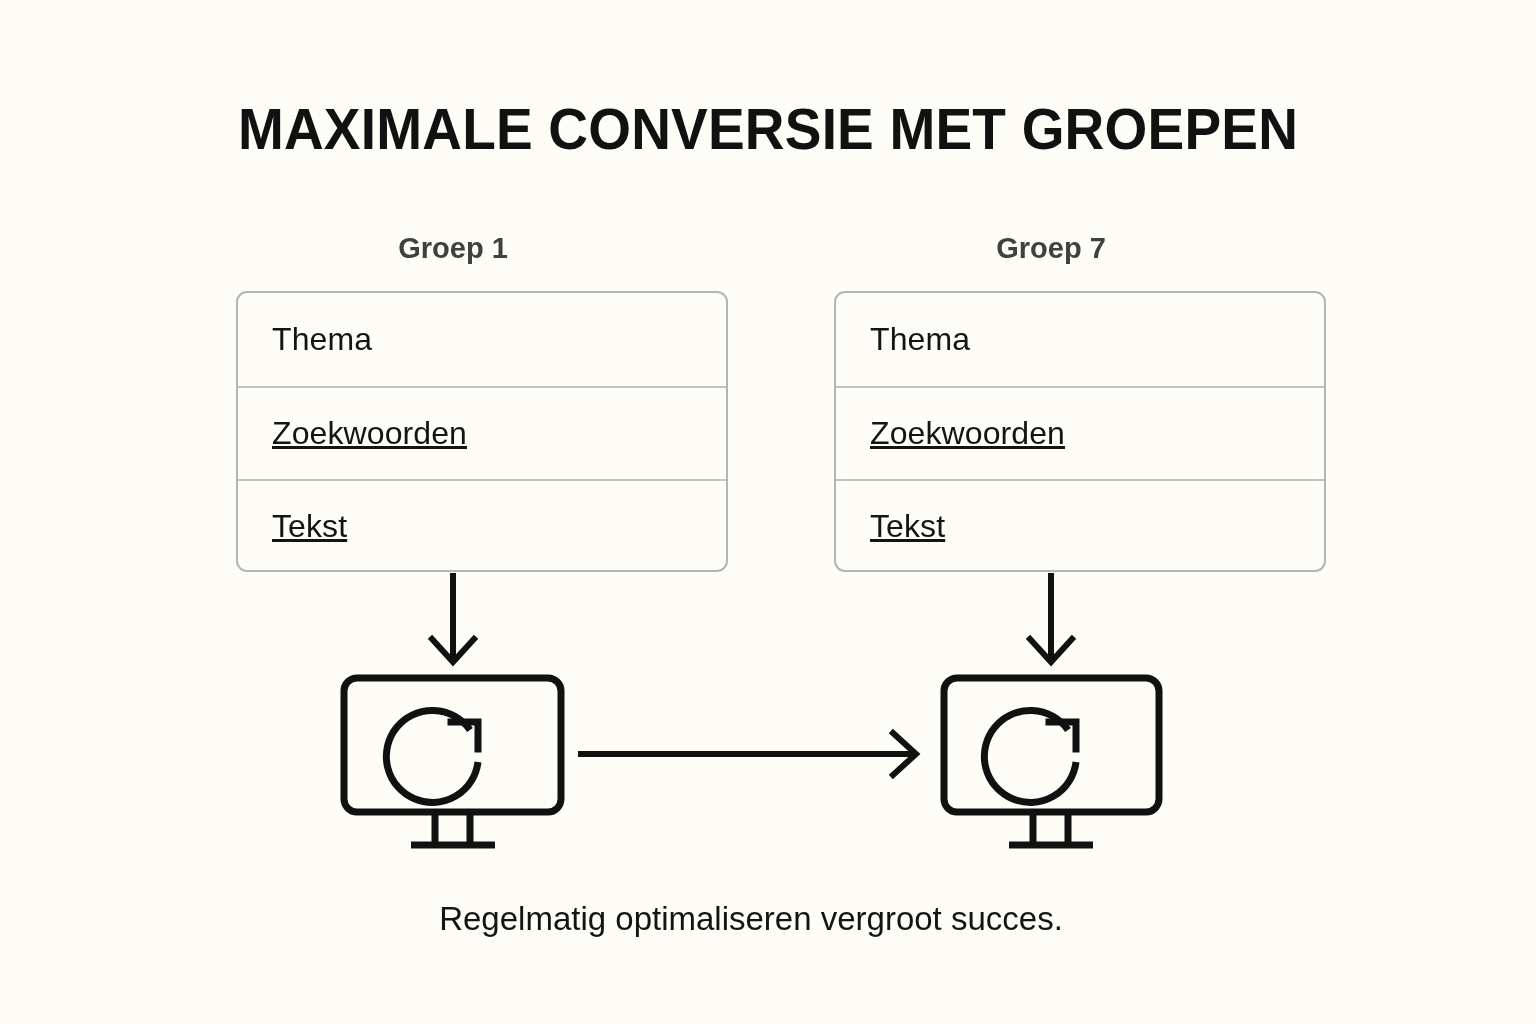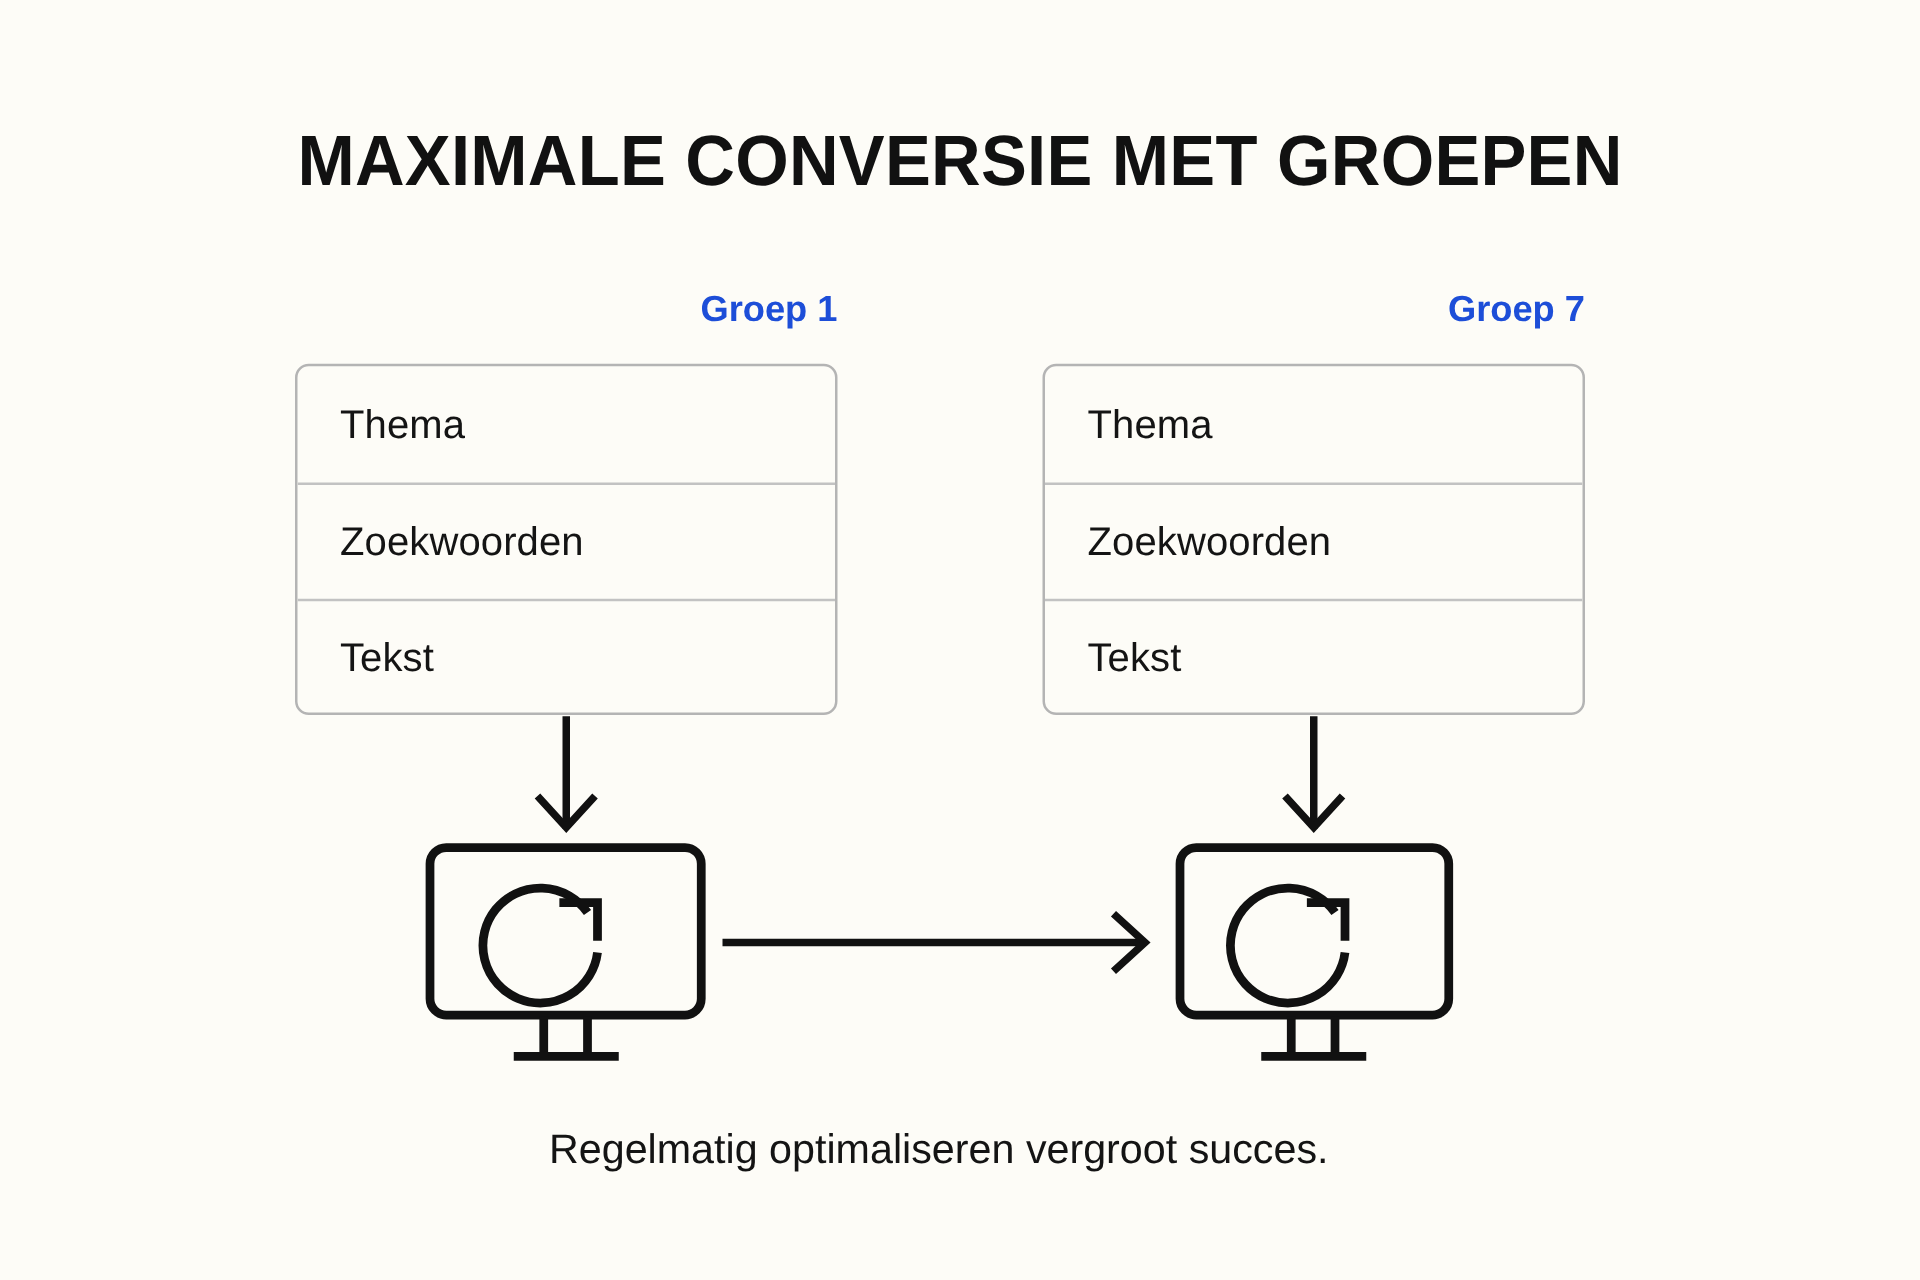--- a/index.html
+++ b/index.html
@@ -36,32 +36,32 @@
     transform-origin: center top;
     white-space: nowrap;
   }
 
   
   .group-label {
     position: absolute;
     top: 232px;
     font-size: 29px;
     font-weight: 700;
-    color: #1d4ed8;
-    text-align: right;
+    color: #404040;
+    text-align: center;
     white-space: nowrap;
   }
   #label-1 { left: 236px; width: 434px; }
   #label-2 { left: 834px; width: 434px; }
 
   
   .attr-box {
     position: absolute;
     top: 291px;
-    width: 434px;
+    width: 492px;
     height: 281px;
     box-sizing: border-box;
     border: 2px solid #b4b4b4;
     border-radius: 11px;
     background: transparent;
     overflow: hidden;
   }
   #box-1 { left: 236px; }
   #box-2 { left: 834px; }
 
@@ -70,20 +70,21 @@
     box-sizing: border-box;
     display: flex;
     align-items: center;
     padding-left: 34px;
     font-size: 32px;
     color: #141414;
     letter-spacing: 0.1px;
   }
   .attr-row + .attr-row {
     border-top: 2px solid #c2c2c2;
+    text-decoration: underline;
   }
 
   
   #vectors {
     position: absolute;
     left: 0;
     top: 0;
     width: 1536px;
     height: 1024px;
     pointer-events: none;

